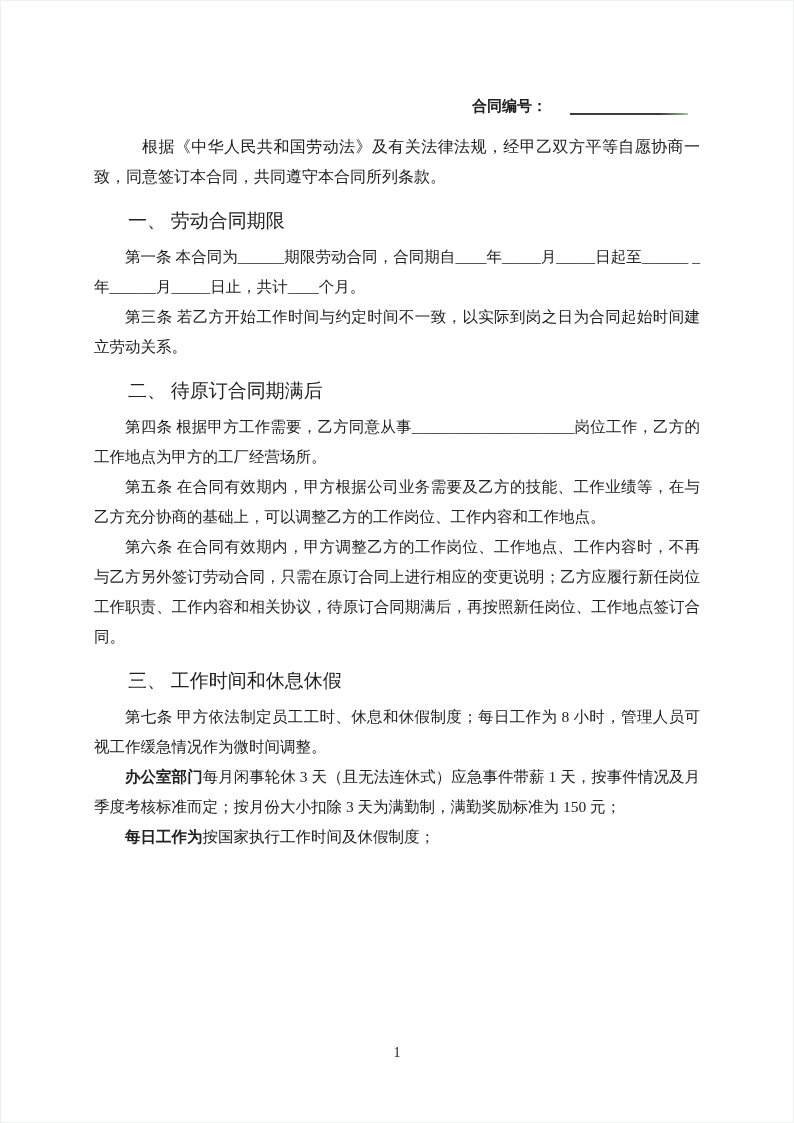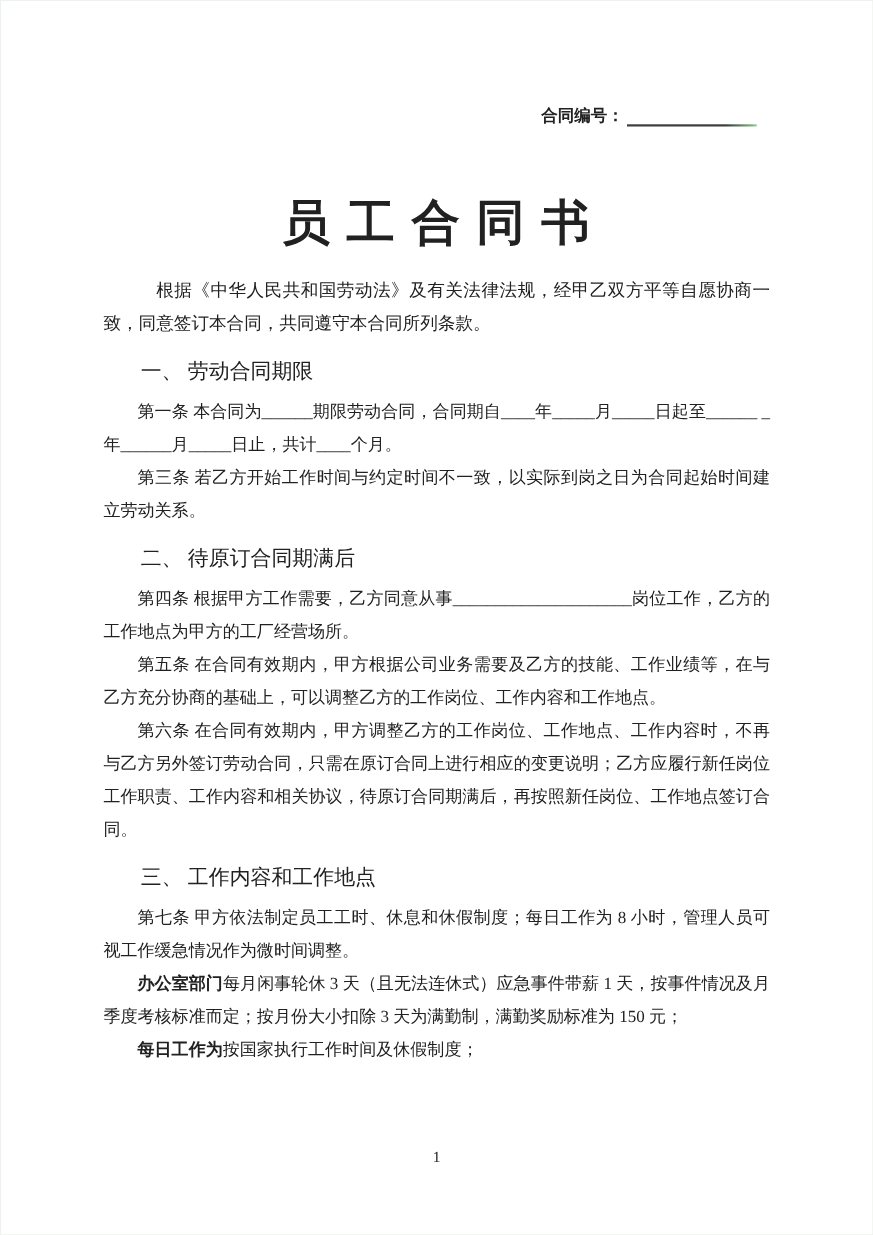--- a/index.html
+++ b/index.html
@@ -18,20 +18,21 @@
   }
   .contract-no-row {
     display: flex;
     justify-content: flex-end;
     align-items: flex-end;
     margin-right: 12px;
     font-size: 15px;
     font-weight: bold;
     line-height: 20px;
     height: 20px;
+    gap: 20px;
   }
   .cn-blank {
     display: inline-block;
     width: 118px;
     height: 15px;
     margin-left: 3px;
     background-image: linear-gradient(90deg,
       var(--line-dark, #3c3c3c) 0%,
       var(--line-dark, #3c3c3c) 76%,
       var(--line-green, #7fb07f) 96%,
@@ -84,34 +85,33 @@
 </head>
 <body>
 
 <div class="page">
 
   <div class="contract-no-row">
     <span>合同编号：</span>
     <span class="cn-blank"></span>
   </div>
 
-  <h1 class="doc-title">员 工 合 同 书</h1>
 
   <p class="intro">根据《中华人民共和国劳动法》及有关法律法规，经甲乙双方平等自愿协商一致，同意签订本合同，共同遵守本合同所列条款。</p>
 
   <h2 class="sec-heading">一、 劳动合同期限</h2>
   <p class="art">第一条 本合同为______期限劳动合同，合同期自____年_____月_____日起至______ _年______月_____日止，共计____个月。</p>
   <p class="art">第三条 若乙方开始工作时间与约定时间不一致，以实际到岗之日为合同起始时间建立劳动关系。</p>
 
   <h2 class="sec-heading">二、 待原订合同期满后</h2>
   <p class="art">第四条 根据甲方工作需要，乙方同意从事_____________________岗位工作，乙方的工作地点为甲方的工厂经营场所。</p>
   <p class="art">第五条 在合同有效期内，甲方根据公司业务需要及乙方的技能、工作业绩等，在与乙方充分协商的基础上，可以调整乙方的工作岗位、工作内容和工作地点。</p>
   <p class="art">第六条 在合同有效期内，甲方调整乙方的工作岗位、工作地点、工作内容时，不再与乙方另外签订劳动合同，只需在原订合同上进行相应的变更说明；乙方应履行新任岗位工作职责、工作内容和相关协议，待原订合同期满后，再按照新任岗位、工作地点签订合同。</p>
 
-  <h2 class="sec-heading">三、 工作内容和工作地点</h2>
+  <h2 class="sec-heading">三、 工作时间和休息休假</h2>
   <p class="art">第七条 甲方依法制定员工工时、休息和休假制度；每日工作为 8 小时，管理人员可视工作缓急情况作为微时间调整。</p>
   <p class="art">
     <b>办公室部门</b><span>每月闲事轮休 3 天（且无法连休式）应急事件带薪 1 天，按事件情况及月季度考核标准而定；按月份大小扣除 3 天为满勤制，满勤奖励标准为 150 元；</span>
   </p>
   <p class="art">
     <b>每日工作为</b><span>按国家执行工作时间及休假制度；</span>
   </p>
 
   <div class="page-footer">1</div>
 

